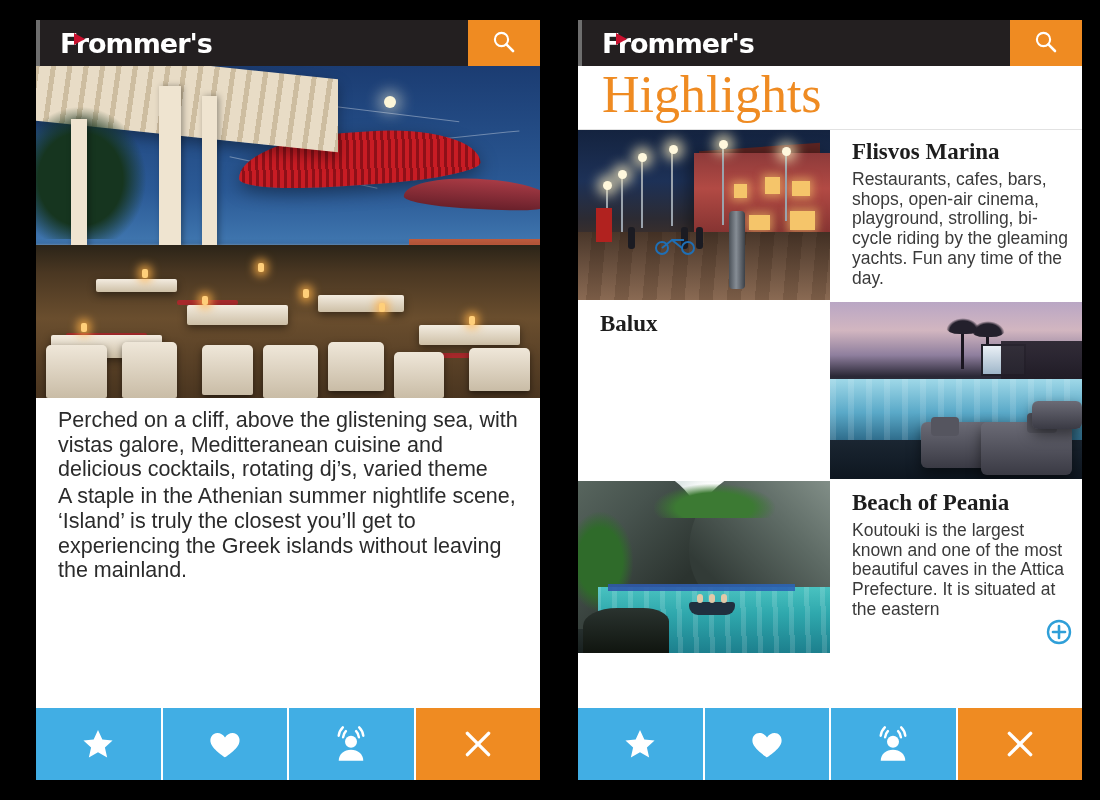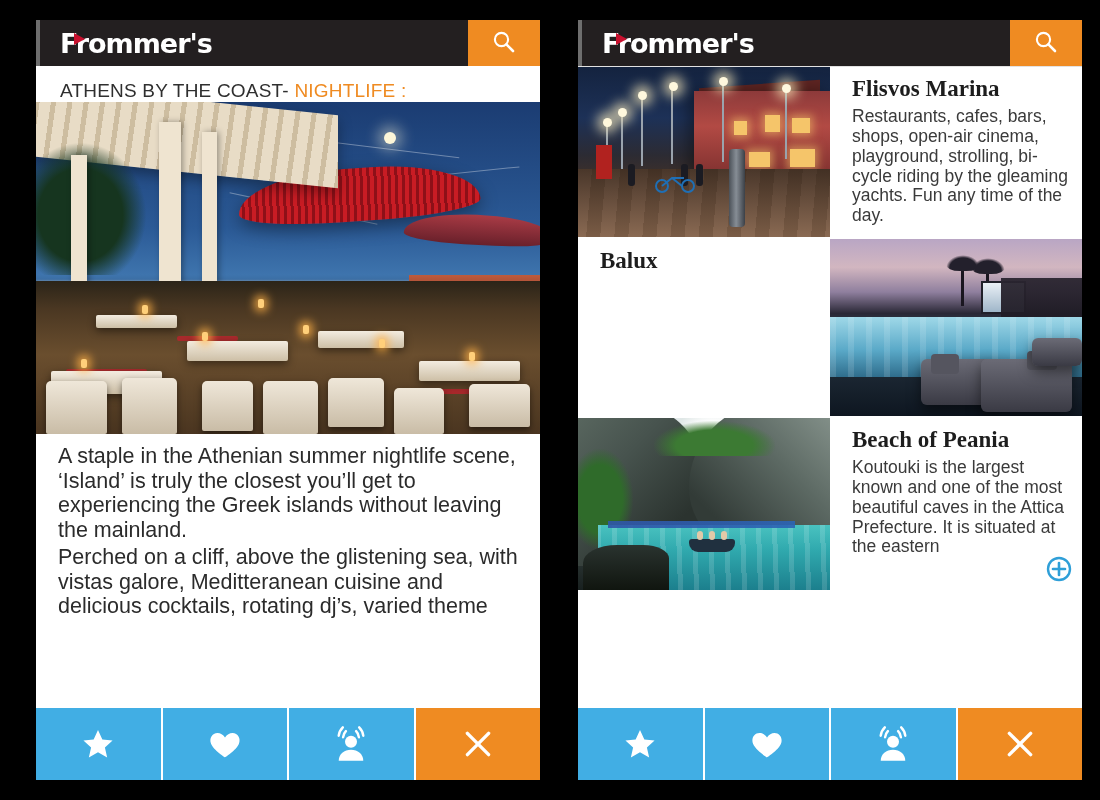--- a/index.html
+++ b/index.html
@@ -196,24 +196,20 @@
         <span class="arrow"></span>
       </div>
       <div class="searchbtn">
         <svg width="30" height="30" viewBox="0 0 30 30">
           <circle cx="12.5" cy="11.5" r="6.6" fill="none" stroke="#ffffff" stroke-width="2.1"></circle>
           <line x1="17.4" y1="16.4" x2="24" y2="23" stroke="#ffffff" stroke-width="2.6" stroke-linecap="round"></line>
         </svg>
       </div>
     </div>
 
-    <div class="kicker">
-      <span>ATHENS BY THE COAST-</span>
-      <span class="hi">NIGHTLIFE :</span>
-    </div>
 
 
     <div class="hero">
       <div class="photo">
         <div class="sky-dusk"></div>
         <div class="moon"></div>
         <div class="coast"></div>
         <div class="sea"></div>
         <div class="wire" style="left:44%;top:13%;width:40%;transform:rotate(7deg);"></div>
         <div class="wire" style="left:52%;top:23%;width:44%;transform:rotate(-6deg);"></div>
@@ -246,22 +242,22 @@
         <div class="candle" style="left:33%;bottom:28%;"></div>
         <div class="candle" style="left:53%;bottom:30%;"></div>
         <div class="candle" style="left:68%;bottom:26%;"></div>
         <div class="candle" style="left:86%;bottom:22%;"></div>
         <div class="candle" style="left:21%;bottom:36%;"></div>
         <div class="candle" style="left:44%;bottom:38%;"></div>
       </div>
     </div>
 
     <div class="body-copy">
+      <p>Perched on a cliff, above the glistening sea, with vistas galore, Meditteranean cuisine and delicious cocktails, rotating dj’s, varied theme</p>
       <p>A staple in the Athenian summer nightlife scene, ‘Island’ is truly the closest you’ll get to experiencing the Greek islands without leaving the mainland.</p>
-      <p>Perched on a cliff, above the glistening sea, with vistas galore, Meditteranean cuisine and delicious cocktails, rotating dj’s, varied theme</p>
     </div>
 
     <div class="toolbar">
       <div class="tb">
         <svg width="36" height="36" viewBox="0 0 24 24">
           <polygon points="12,2.6 14.9,9 21.7,9.7 16.6,14.3 18.1,21 12,17.5 5.9,21 7.4,14.3 2.3,9.7 9.1,9" fill="#ffffff"></polygon>
         </svg>
       </div>
       <div class="tb">
         <svg width="36" height="36" viewBox="0 0 24 24">
@@ -296,20 +292,21 @@
       </div>
       <div class="searchbtn">
         <svg width="30" height="30" viewBox="0 0 30 30">
           <circle cx="12.5" cy="11.5" r="6.6" fill="none" stroke="#ffffff" stroke-width="2.1"></circle>
           <line x1="17.4" y1="16.4" x2="24" y2="23" stroke="#ffffff" stroke-width="2.6" stroke-linecap="round"></line>
         </svg>
       </div>
     </div>
 
 
+    <div class="bigtitle">Highlights</div>
 
     <div class="searchstrip"></div>
 
     <div class="rightgrid">
 
       <div class="row r1">
         <div class="cell">
           <div class="photo marina">
             <div class="mroof"></div>
             <div class="mbuild"></div>

